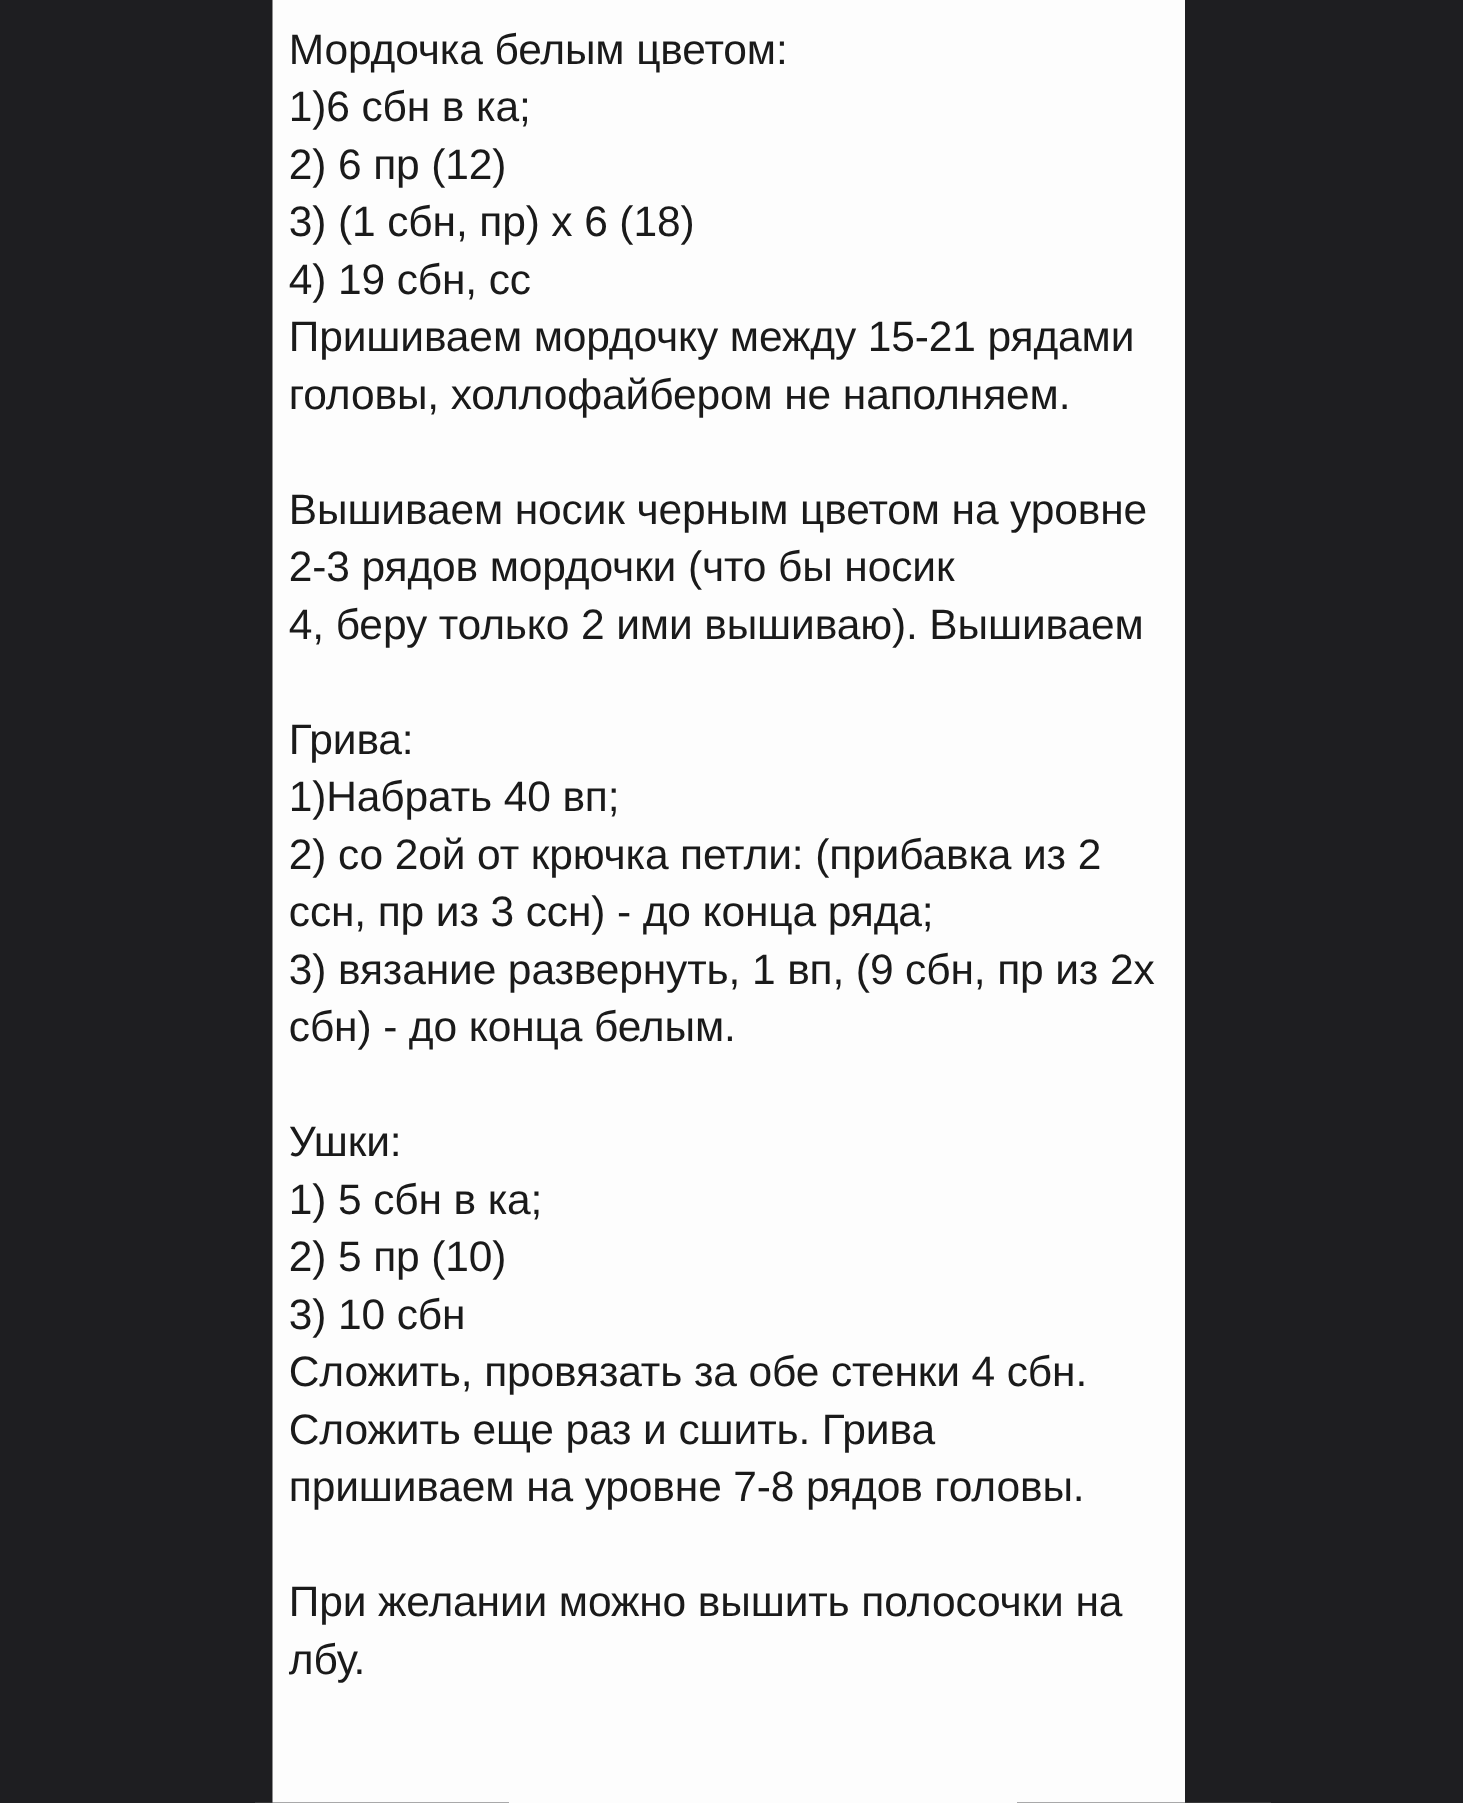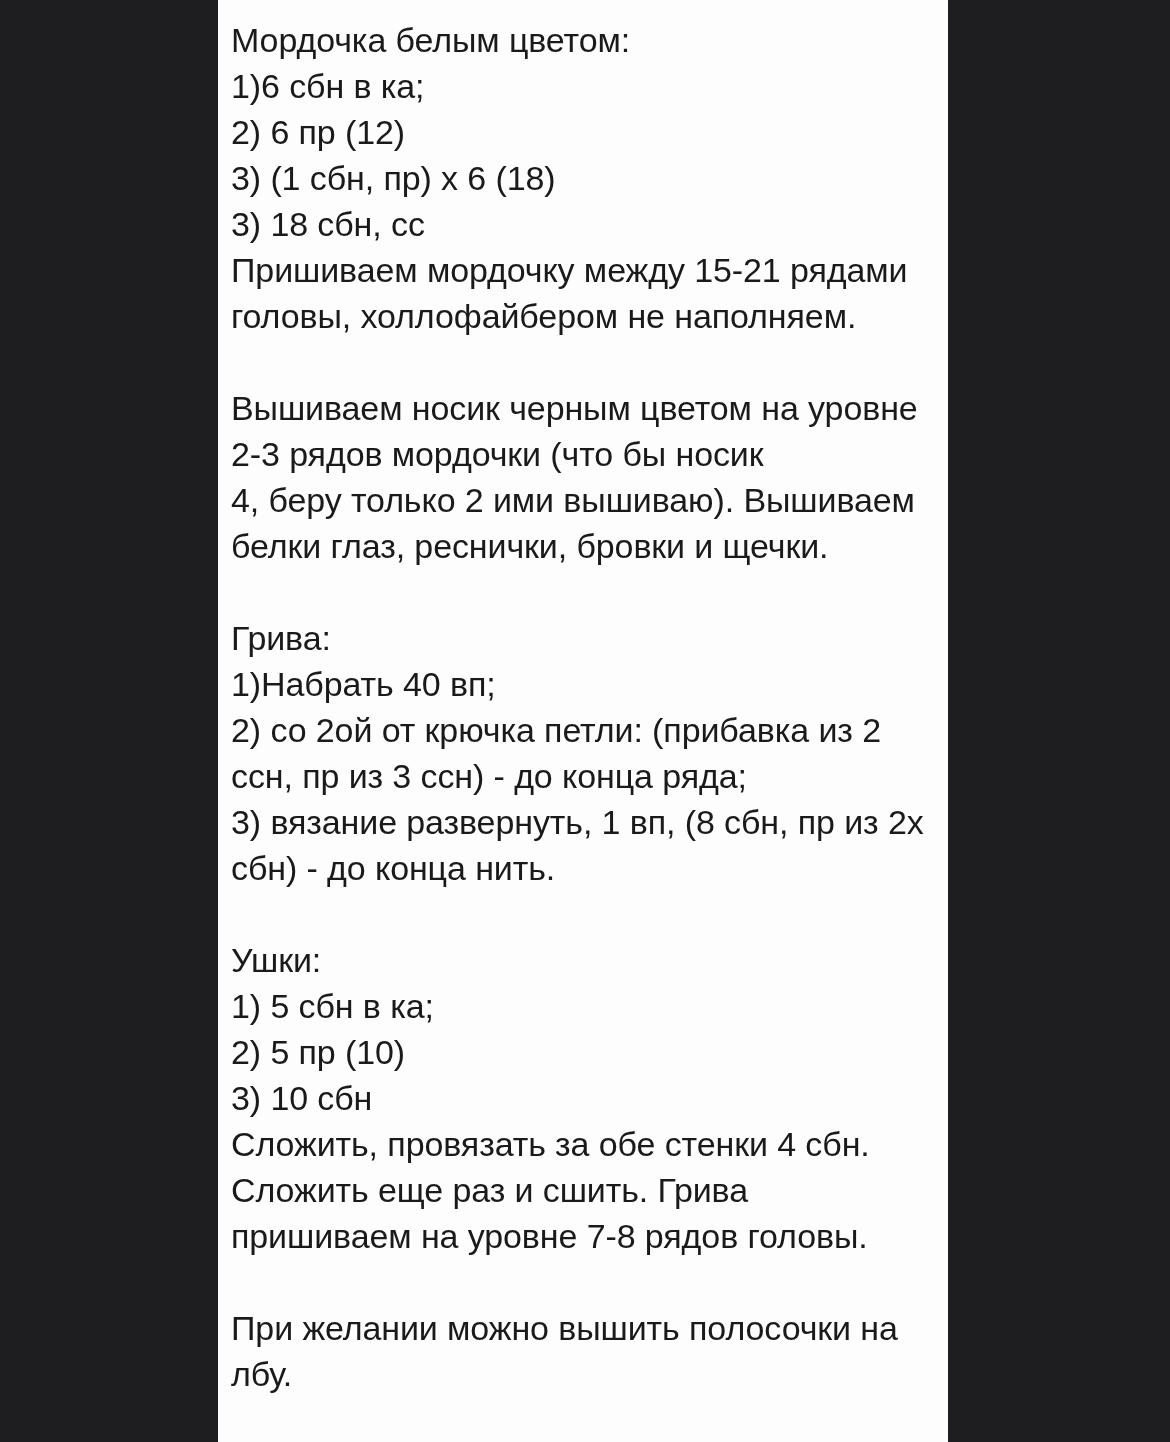--- a/index.html
+++ b/index.html
@@ -63,35 +63,34 @@
 <div id="screen">
 
   <div class="letterbox letterbox-left"></div>
 
   <div id="document-page">
     <div id="document-body">
         <div class="doc-line">Мордочка белым цветом:</div>
         <div class="doc-line">1)6 сбн в ка;</div>
         <div class="doc-line">2) 6 пр (12)</div>
         <div class="doc-line">3) (1 сбн, пр) x 6 (18)</div>
-        <div class="doc-line">3) 18 сбн, сс</div>
+        <div class="doc-line">4) 19 сбн, сс</div>
         <div class="doc-line">Пришиваем мордочку между 15-21 рядами</div>
         <div class="doc-line">головы, холлофайбером не наполняем.</div>
         <div class="doc-line blank"></div>
         <div class="doc-line">Вышиваем носик черным цветом на уровне</div>
         <div class="doc-line">2-3 рядов мордочки (что бы носик</div>
         <div class="doc-line">4, беру только 2 ими вышиваю). Вышиваем</div>
-        <div class="doc-line">белки глаз, реснички, бровки и щечки.</div>
         <div class="doc-line blank"></div>
         <div class="doc-line">Грива:</div>
         <div class="doc-line">1)Набрать 40 вп;</div>
         <div class="doc-line">2) со 2ой от крючка петли: (прибавка из 2</div>
         <div class="doc-line">ссн, пр из 3 ссн) - до конца ряда;</div>
-        <div class="doc-line">3) вязание развернуть, 1 вп, (8 сбн, пр из 2х</div>
-        <div class="doc-line">сбн) - до конца нить.</div>
+        <div class="doc-line">3) вязание развернуть, 1 вп, (9 сбн, пр из 2х</div>
+        <div class="doc-line">сбн) - до конца белым.</div>
         <div class="doc-line blank"></div>
         <div class="doc-line">Ушки:</div>
         <div class="doc-line">1) 5 сбн в ка;</div>
         <div class="doc-line">2) 5 пр (10)</div>
         <div class="doc-line">3) 10 сбн</div>
         <div class="doc-line">Сложить, провязать за обе стенки 4 сбн.</div>
         <div class="doc-line">Сложить еще раз и сшить. Грива</div>
         <div class="doc-line">пришиваем на уровне 7-8 рядов головы.</div>
         <div class="doc-line blank"></div>
         <div class="doc-line">При желании можно вышить полосочки на</div>

